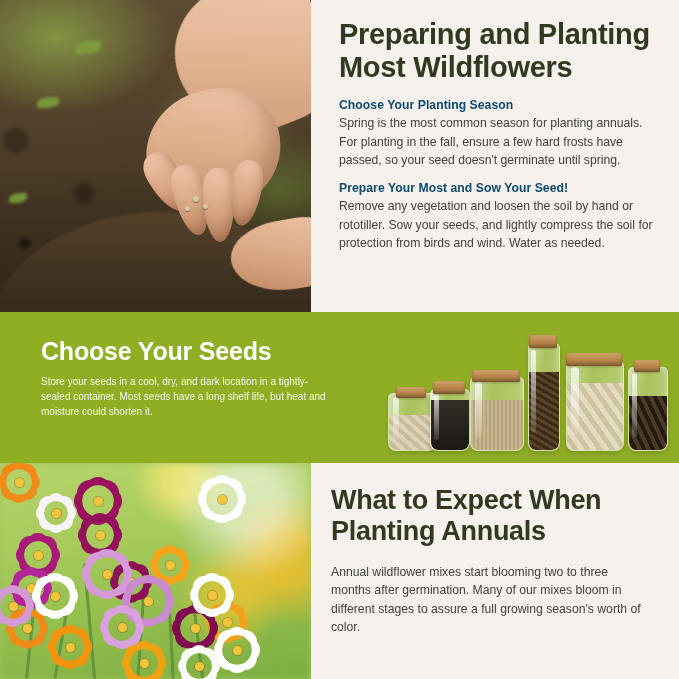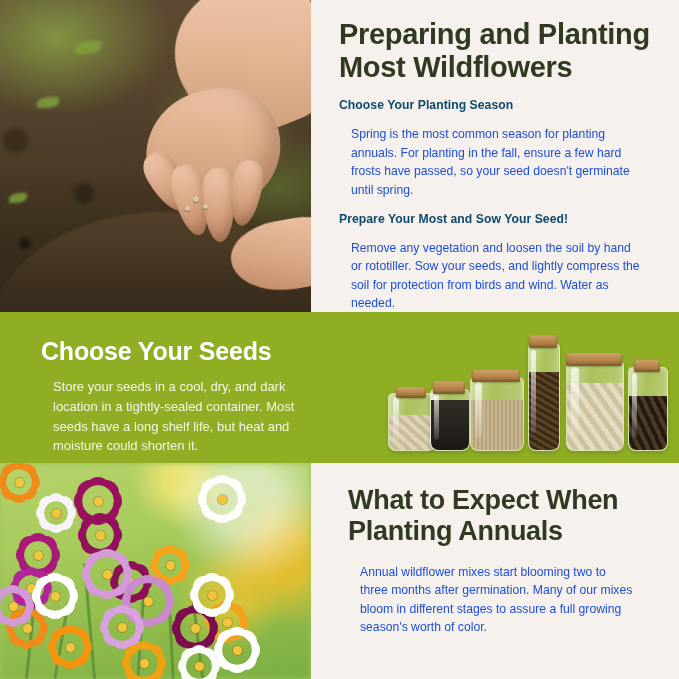--- a/index.html
+++ b/index.html
@@ -139,24 +139,24 @@
   .sub-block:last-child { margin-bottom: 0; }
   .sub-head {
     color: #0c4a6e;
     font-size: 12.2px;
     font-weight: 700;
     line-height: 1.25;
     margin: 0 0 1px 0;
     letter-spacing: 0.05px;
   }
   .sub-body {
-    color: #1d4ed8;
+    color: #404040;
     font-size: 12.2px;
     line-height: 1.52;
-    margin: 12px;
+    margin: 0;
   }
 
   
   .band-green {
     position: absolute;
     left: 0; top: 312px;
     width: 679px; height: 151px;
     background: #8fae24;
     overflow: hidden;
   }
@@ -168,23 +168,23 @@
   .h-band {
     color: #ffffff;
     font-size: 25px;
     font-weight: 700;
     line-height: 1.12;
     letter-spacing: -0.2px;
     margin: 0 0 9px 0;
   }
   .band-body {
     color: #f4f6e6;
-    font-size: 13px;
+    font-size: 10px;
     line-height: 1.52;
-    margin: 12px;
+    margin: 0;
   }
 
   
   .jars {
     position: absolute;
     left: 388px; bottom: 12px;
     width: 276px; height: 122px;
   }
   .jar {
     position: absolute;
@@ -265,21 +265,21 @@
     opacity: 0.9;
   }
 
   
   .panel-bottom-right {
     position: absolute;
     left: 311px; top: 463px;
     width: 368px; height: 216px;
     background: #f6f1ec;
     box-sizing: border-box;
-    padding: 22px 30px 0 37px;
+    padding: 22px 30px 0 20px;
   }
   .h-bottom {
     color: #2f3a21;
     font-size: 27px;
     line-height: 1.16;
     font-weight: 700;
     letter-spacing: -0.3px;
     margin: 0 0 15px 0;
   }
 </style>

